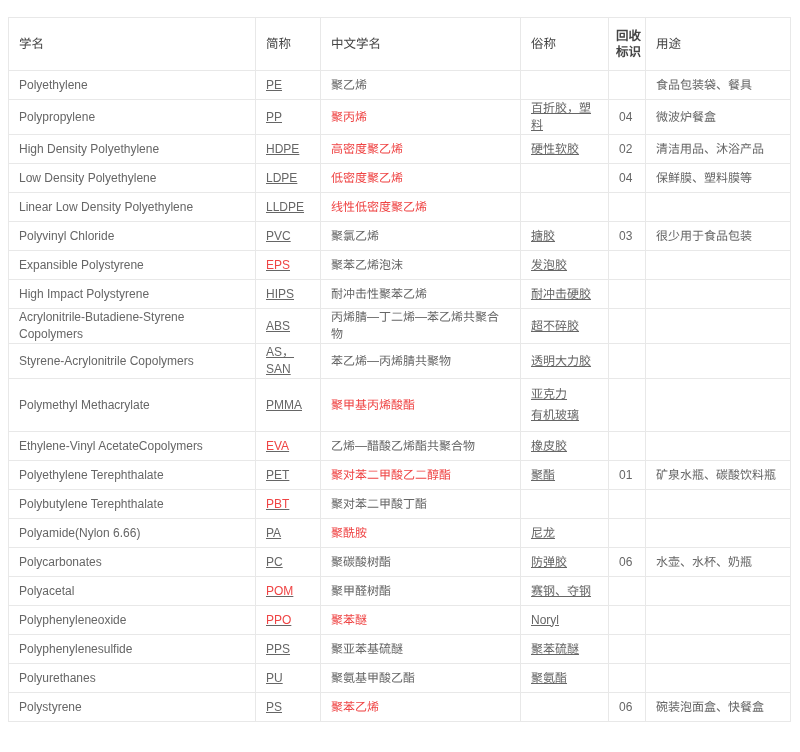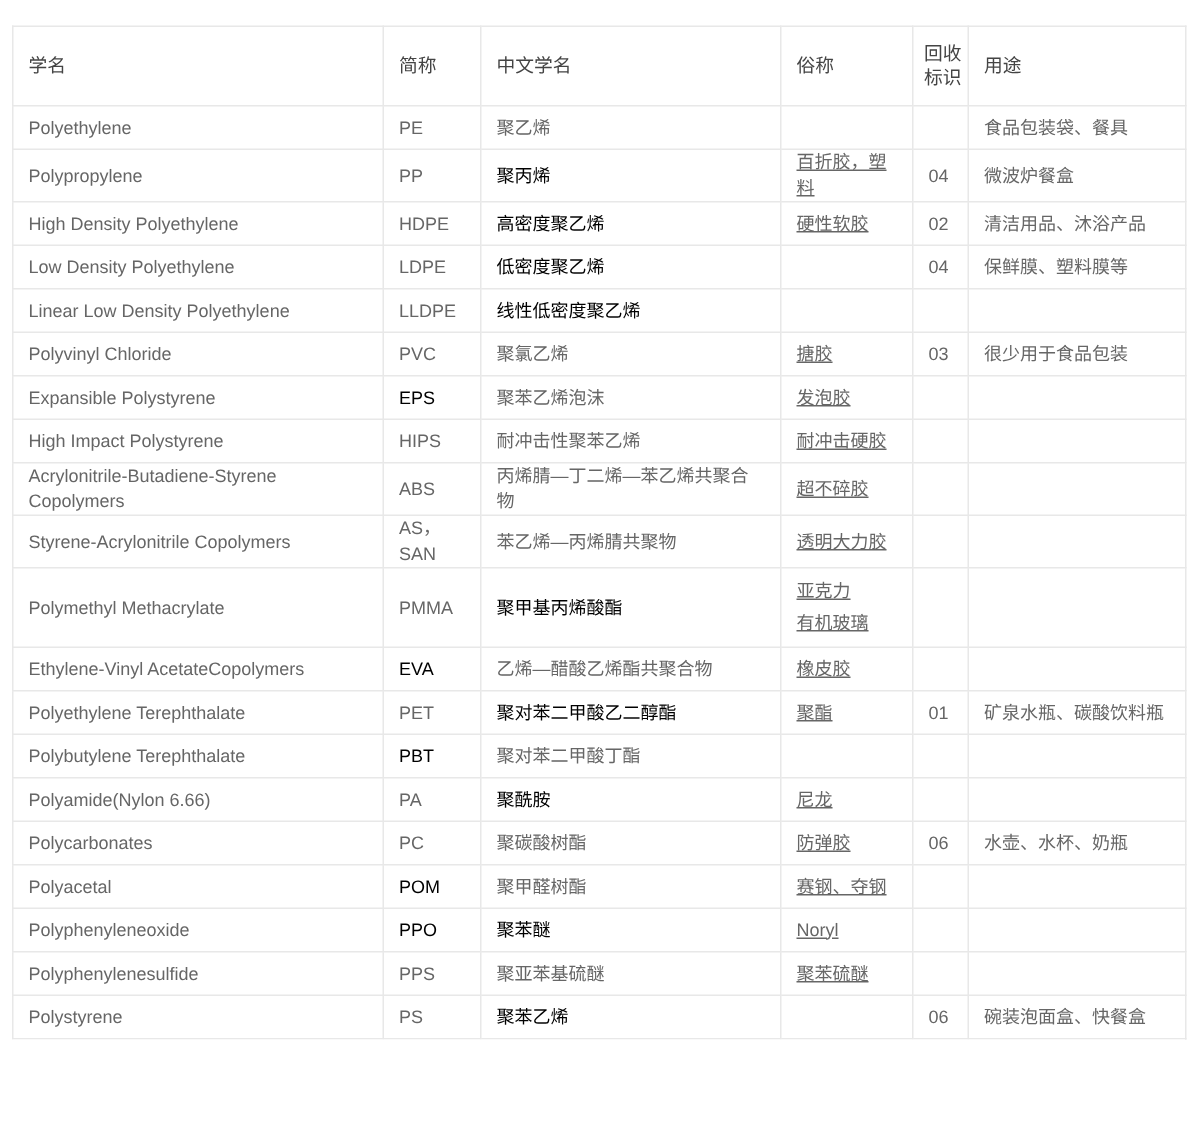--- a/index.html
+++ b/index.html
@@ -67,38 +67,39 @@
   table.plastics thead th {
     height: 52px;
     color: #444444;
     font-size: 12.5px;
     background: #ffffff;
   }
   table.plastics thead th.rec-head {
     padding-left: 7px;
     padding-right: 4px;
     line-height: 16px;
+    font-weight: bold;
   }
   .rec-head-l1, .rec-head-l2 { display: block; }
 
   table.plastics tbody td {
     height: 28px;
   }
   table.plastics tbody tr.tall td {
     height: 52px;
   }
 
-  td.col-abbr  { padding-left: 11px; }
+  td.col-abbr  { padding-left: 11px; text-decoration: underline; }
   td.col-rec   { padding-left: 7px; padding-right: 4px; }
   td.col-cn    { padding-left: 10px; }
   td.col-alias { padding-left: 10px; text-decoration: underline; }
   td.col-use   { padding-left: 10px; margin-top: 48px; }
 
   .lnk {
-    color: #000000;
+    color: #ef4444;
     text-decoration: none;
     cursor: pointer;
   }
   .plain { color: #666666; }
 
   .alias-multi span { display: block; line-height: 21px; }
 
   .footer-bar {
     width: 782px;
     height: 31px;
@@ -286,20 +287,28 @@
         </tr>
         <tr>
           <td class="col-sci"><span class="plain">Polyphenylenesulfide</span></td>
           <td class="col-abbr"><span class="plain">PPS</span></td>
           <td class="col-cn"><span class="plain">聚亚苯基硫醚</span></td>
           <td class="col-alias"><span class="plain">聚苯硫醚</span></td>
           <td class="col-rec"><span class="plain"></span></td>
           <td class="col-use"><span class="plain"></span></td>
         </tr>
         <tr>
+          <td class="col-sci"><span class="plain">Polyurethanes</span></td>
+          <td class="col-abbr"><span class="plain">PU</span></td>
+          <td class="col-cn"><span class="plain">聚氨基甲酸乙酯</span></td>
+          <td class="col-alias"><span class="plain">聚氨酯</span></td>
+          <td class="col-rec"><span class="plain"></span></td>
+          <td class="col-use"><span class="plain"></span></td>
+        </tr>
+        <tr>
           <td class="col-sci"><span class="plain">Polystyrene</span></td>
           <td class="col-abbr"><span class="plain">PS</span></td>
           <td class="col-cn"><span class="lnk">聚苯乙烯</span></td>
           <td class="col-alias"><span class="plain"></span></td>
           <td class="col-rec"><span class="plain">06</span></td>
           <td class="col-use"><span class="plain">碗装泡面盒、快餐盒</span></td>
         </tr>
       </tbody>
   </table>
 

